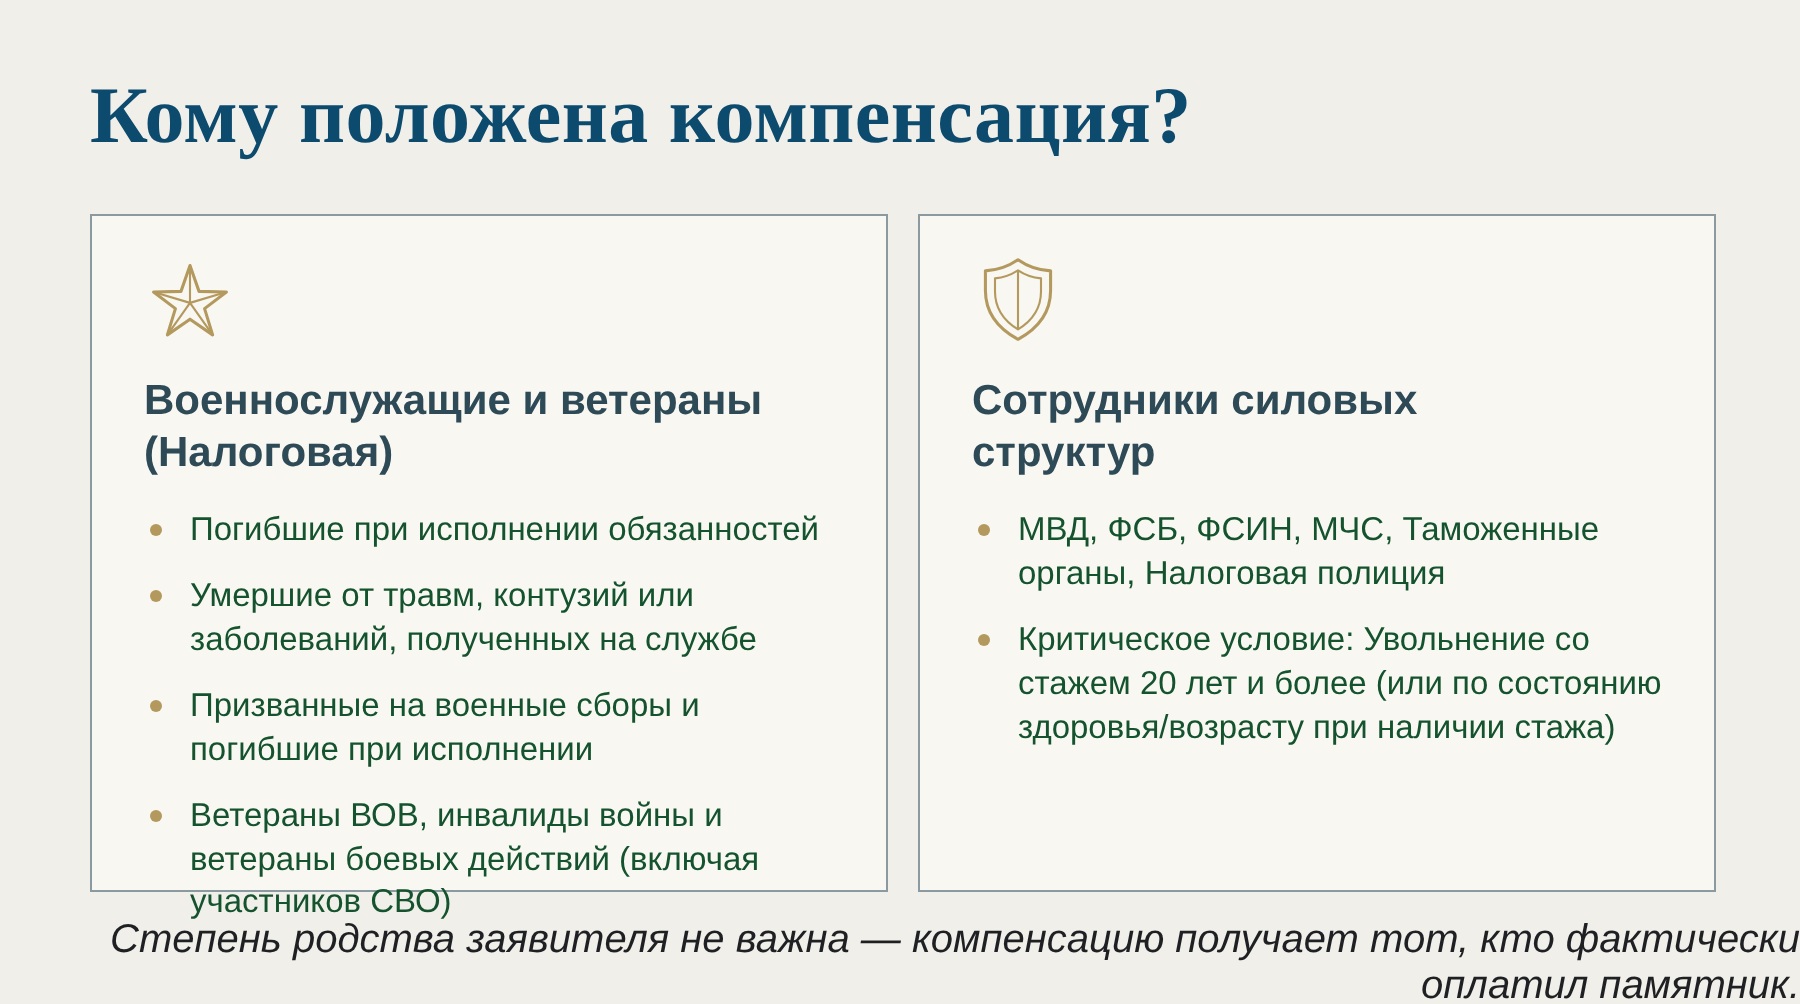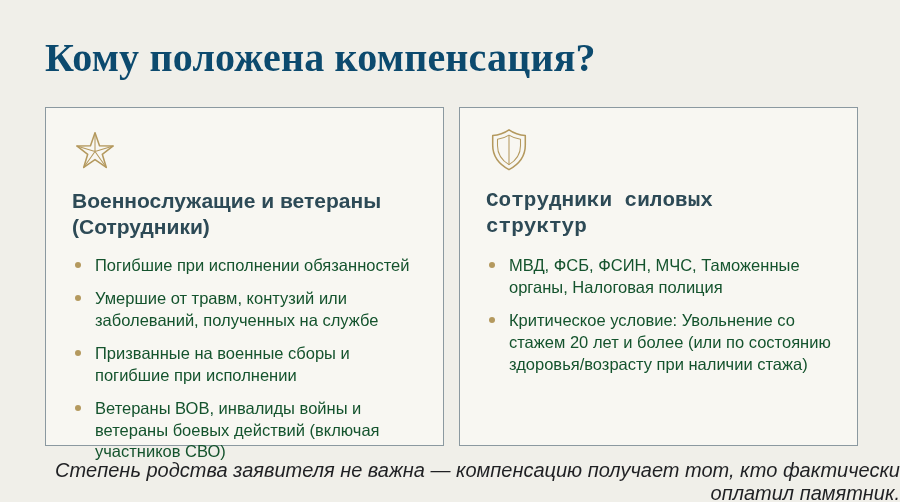--- a/index.html
+++ b/index.html
@@ -49,21 +49,21 @@
   .card-icon { display: block; height: 48px; }
   .card-icon svg { display: block; }
 
   .card-title {
     margin: 13px 0 0 0;
     font-size: 21px;
     line-height: 1.26;
     font-weight: 700;
     color: #2d4a56;
   }
-  .card-title.narrow { max-width: 250px; font-family: Liberation Mono, monospace; }
+  .card-title.narrow { max-width: 250px; }
 
   .bullet-list {
     list-style: none;
     margin: 14px 0 0 0;
     padding: 0;
   }
   .bullet-list li {
     position: relative;
     padding-left: 23px;
     margin-bottom: 11px;
@@ -101,21 +101,21 @@
 
   <div class="cards">
 
     <section class="card">
       <span class="card-icon">
         <svg width="46" height="46" viewBox="0 0 48 48" fill="none" stroke="#b4995e" stroke-width="1.6" stroke-linejoin="round">
           <polygon points="24,6 28.7,19.5 43,19.8 31.6,28.5 35.8,42.2 24,34 12.2,42.2 16.4,28.5 5,19.8 19.3,19.5"></polygon>
           <path d="M24 25.5L24 6M24 25.5L43 19.8M24 25.5L35.8 42.2M24 25.5L12.2 42.2M24 25.5L5 19.8" stroke-width="1.1"></path>
         </svg>
       </span>
-      <h2 class="card-title">Военнослужащие и ветераны (Сотрудники)</h2>
+      <h2 class="card-title">Военнослужащие и ветераны (Налоговая)</h2>
       <ul class="bullet-list">
         <li>
           <span class="bullet-dot"></span>
           <span>Погибшие при исполнении обязанностей</span>
         </li>
         <li>
           <span class="bullet-dot"></span>
           <span>Умершие от травм, контузий или заболеваний, полученных на службе</span>
         </li>
         <li>

